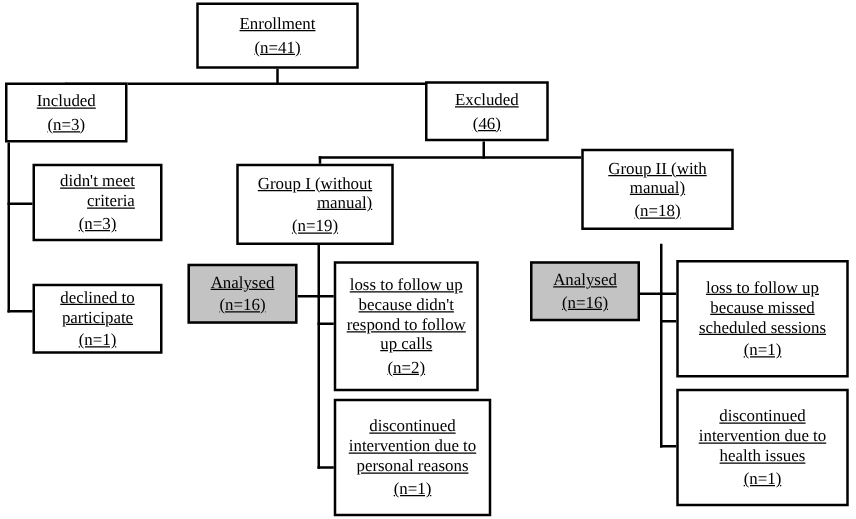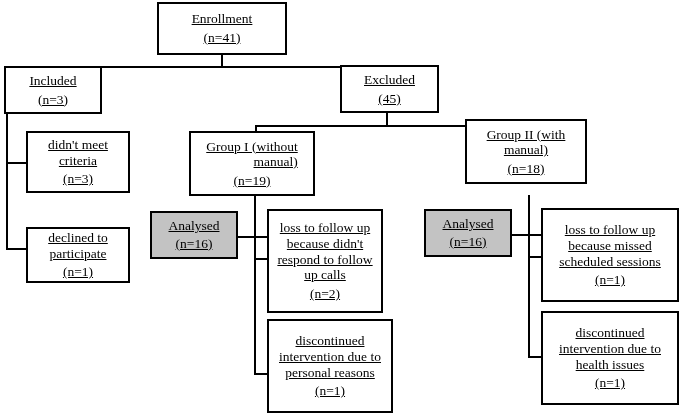--- a/index.html
+++ b/index.html
@@ -86,24 +86,24 @@
     <span class="cnt">(n=41)</span>
   </div>
 
   <div class="node" style="left:4px; top:66px; width:98px; height:48px;">
     <span class="txt">Included</span>
     <span class="cnt">(n=3)</span>
   </div>
 
   <div class="node" style="left:340px; top:65px; width:99px; height:48px;">
     <span class="txt">Excluded</span>
-    <span class="cnt">(45)</span>
+    <span class="cnt">(46)</span>
   </div>
 
-  <div class="node" style="left:26px; top:131px; width:104px; height:62px;">
+  <div class="node" style="left:26px; top:131px; width:104px; height:62px;text-align:right;">
     <span class="txt">didn't meet
 criteria</span>
     <span class="cnt">(n=3)</span>
   </div>
 
   <div class="node" style="left:26px; top:227px; width:104px; height:56px;">
     <span class="txt">declined to
 participate</span>
     <span class="cnt">(n=1)</span>
   </div>

